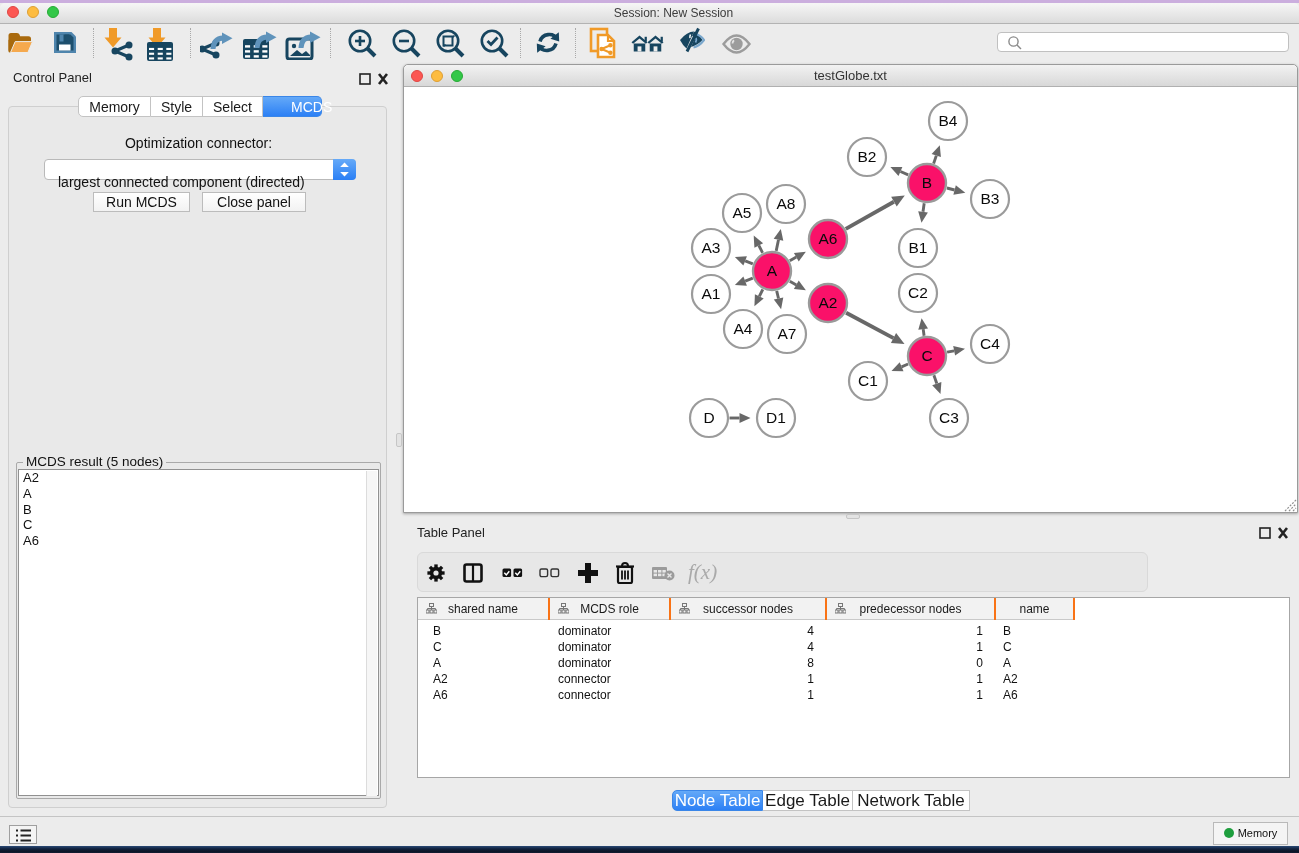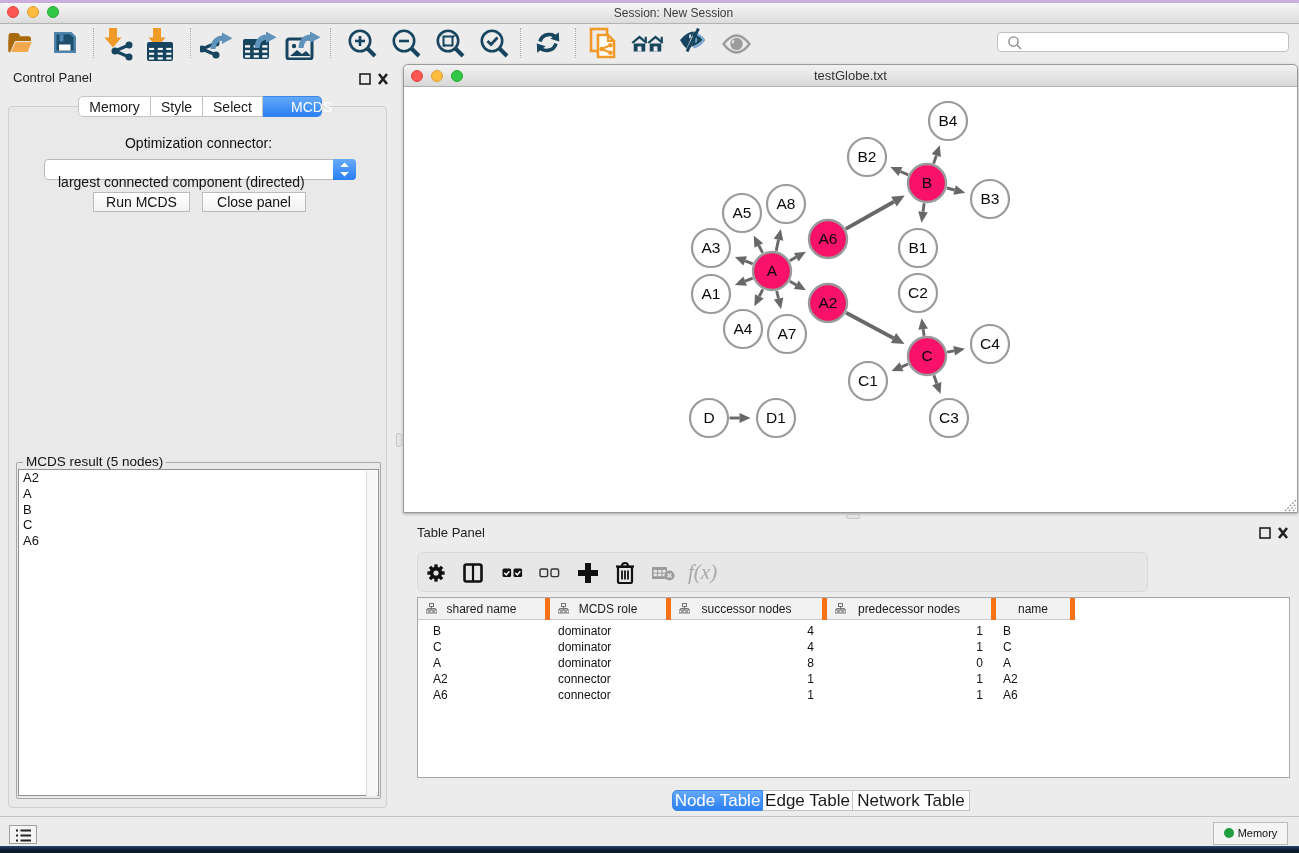--- a/index.html
+++ b/index.html
@@ -65,21 +65,21 @@
 #netwin .y { left:27px; top:5px; background:#fdbc40; border:1px solid #de9f34; }
 #netwin .g { left:47px; top:5px; background:#33c748; border:1px solid #27aa35; }
 
 #tpTitle { left:417px; top:525px; font-size:13px; color:#222; }
 #tpToolbar { left:417px; top:552px; width:731px; height:40px; background:#e7e7e7;
   border:1px solid #d9d9d9; border-radius:6px; }
 #tpTable { left:417px; top:597px; width:873px; height:181px; background:#fff;
   border:1px solid #a6a6a6; font-size:12px; }
 #tpHead { position:absolute; left:0; top:0; width:659px; height:22px;
   background:#f2f2f2; border-bottom:1px solid #c9c9c9; }
-.hcell { position:absolute; top:0; height:22px; border-right:5px solid #f97316;
+.hcell { position:absolute; top:0; height:22px; border-right:2px solid #f97316;
   text-align:center; line-height:22px; color:#1a1a1a; }
 .tcell { position:absolute; height:16px; line-height:16px; color:#111; }
 
 #btmTabs { left:672px; top:790px; height:21px; display:flex; font-size:17px; }
 
 #statusbar { left:0; top:816px; width:1299px; height:30px; background:#ececec;
   border-top:1px solid #c4c4c4; }
 #memBtn { position:absolute; right:11px; top:5px; width:75px; height:23px;
   background:#f4f4f4; border:1px solid #b9b9b9; font-size:11px; color:#111;
   text-align:center; line-height:21px; }

